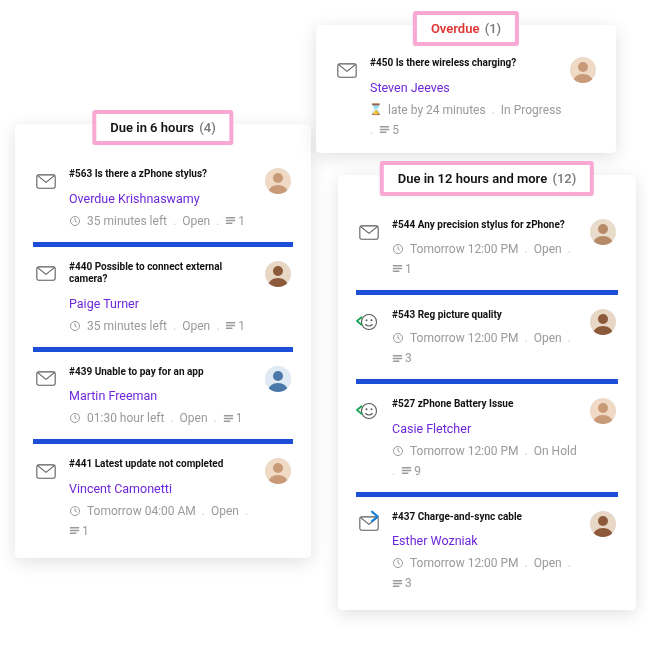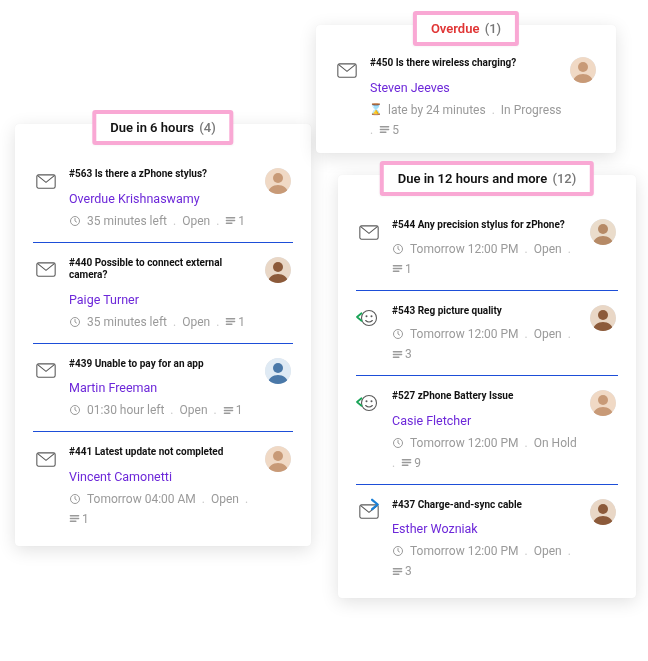--- a/index.html
+++ b/index.html
@@ -34,21 +34,21 @@
     box-shadow: 0 1px 2px rgba(0,0,0,0.03);
   }
   .card-title.overdue .overdue-label { color: #e03535; }
   .card-title .count { color: #777; font-weight: 500; margin-left: 2px; }
   .card-body { padding: 0 18px 6px 18px; }
   .ticket {
     display: flex;
     align-items: flex-start;
     gap: 12px;
     padding: 14px 2px;
-    border-top: 1px solid #1d4ed8;
+    border-top: 5px solid #1d4ed8;
   }
   .ticket:first-child { border-top: none; }
   .ch-icon {
     flex: 0 0 22px;
     width: 22px;
     height: 22px;
     display: flex;
     align-items: center;
     justify-content: center;
     margin-top: 2px;

